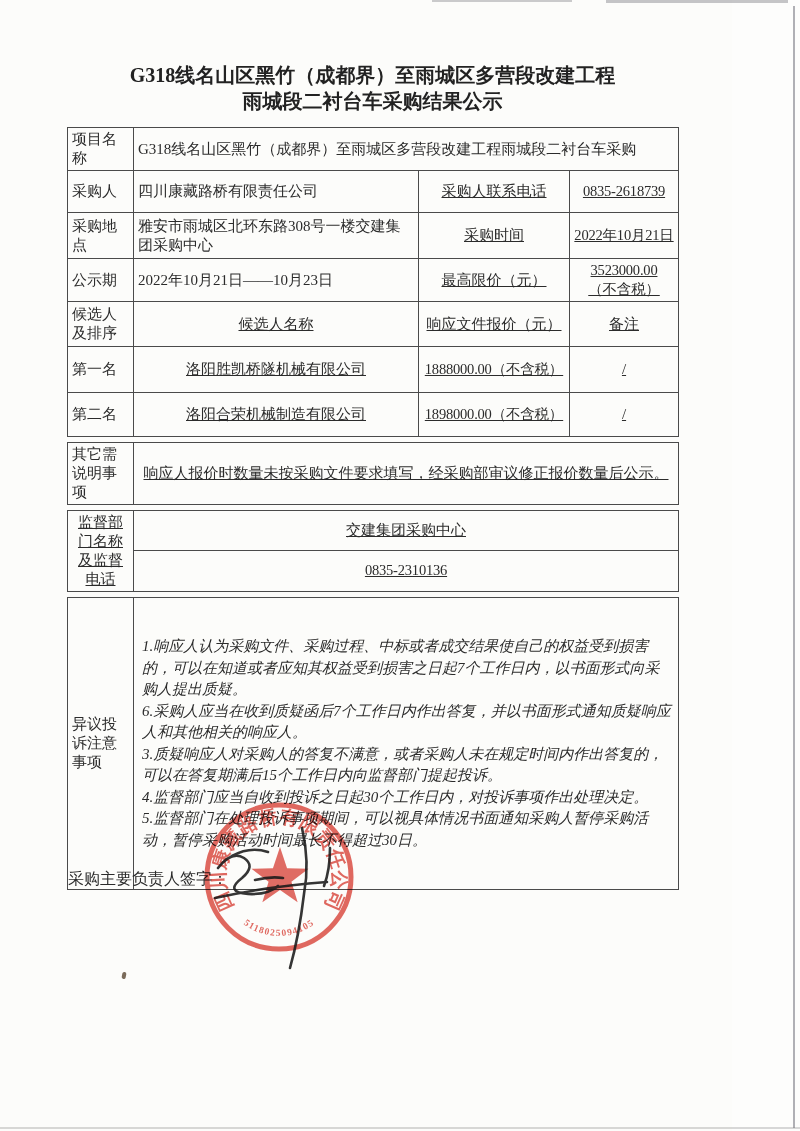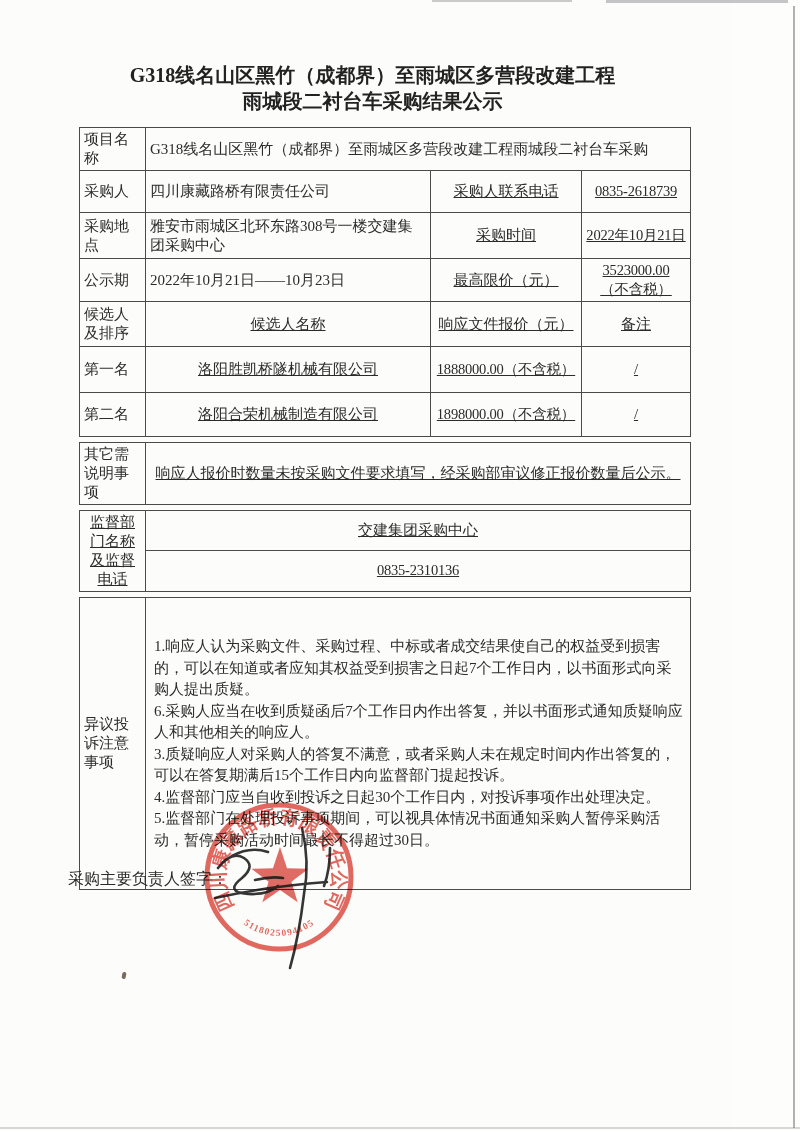--- a/index.html
+++ b/index.html
@@ -17,32 +17,32 @@
   .edge-bottom{position:absolute;left:0;top:1127px;width:800px;height:2px;background:rgba(120,120,120,.28);}
   .edge-top-a{position:absolute;left:432px;top:0;width:140px;height:2px;background:rgba(110,110,115,.35);}
   .edge-top-b{position:absolute;left:606px;top:0;width:182px;height:3px;background:rgba(105,105,112,.38);}
   .speck{position:absolute;left:122px;top:972px;width:4px;height:7px;background:#5a4632;border-radius:2px;opacity:.8;transform:rotate(12deg);}
 
   .title{
     position:absolute;left:67px;top:62px;width:611px;
     text-align:center;font-weight:bold;font-size:20px;line-height:26px;color:#222;
   }
 
-  .tables{position:absolute;left:79px;top:127px;width:611px;}
+  .tables{position:absolute;left:67px;top:127px;width:611px;}
   table{border-collapse:collapse;table-layout:fixed;width:611px;margin:0 0 5px 0;}
   td{
     border:1px solid #4a4a4a;
     font-size:15px;line-height:19px;color:#2b2b2b;
     padding:2px 4px;vertical-align:middle;
     word-break:break-all;overflow:hidden;
   }
   .lab{text-align:left;padding-left:4px;}
   .ctr{text-align:center;text-decoration:underline;}
   .tight{font-size:14.5px;letter-spacing:-0.2px;padding-left:2px;padding-right:2px;margin-top:48px;}
-  .notes-cell{padding:8px 6px 8px 8px;}
+  .notes-cell{padding:8px 6px 8px 8px;font-style:italic;}
   .notes-cell .note-line{font-size:15px;line-height:21.5px;text-align:left;}
 
   .sign-label{position:absolute;left:68px;top:869px;font-size:16px;color:#2b2b2b;}
 
   .stamp{position:absolute;left:184px;top:782px;width:190px;height:190px;
          mix-blend-mode:multiply;opacity:.9;}
   .signature{position:absolute;left:180px;top:810px;width:180px;height:160px;}
 </style>
 </head>
 <body>

